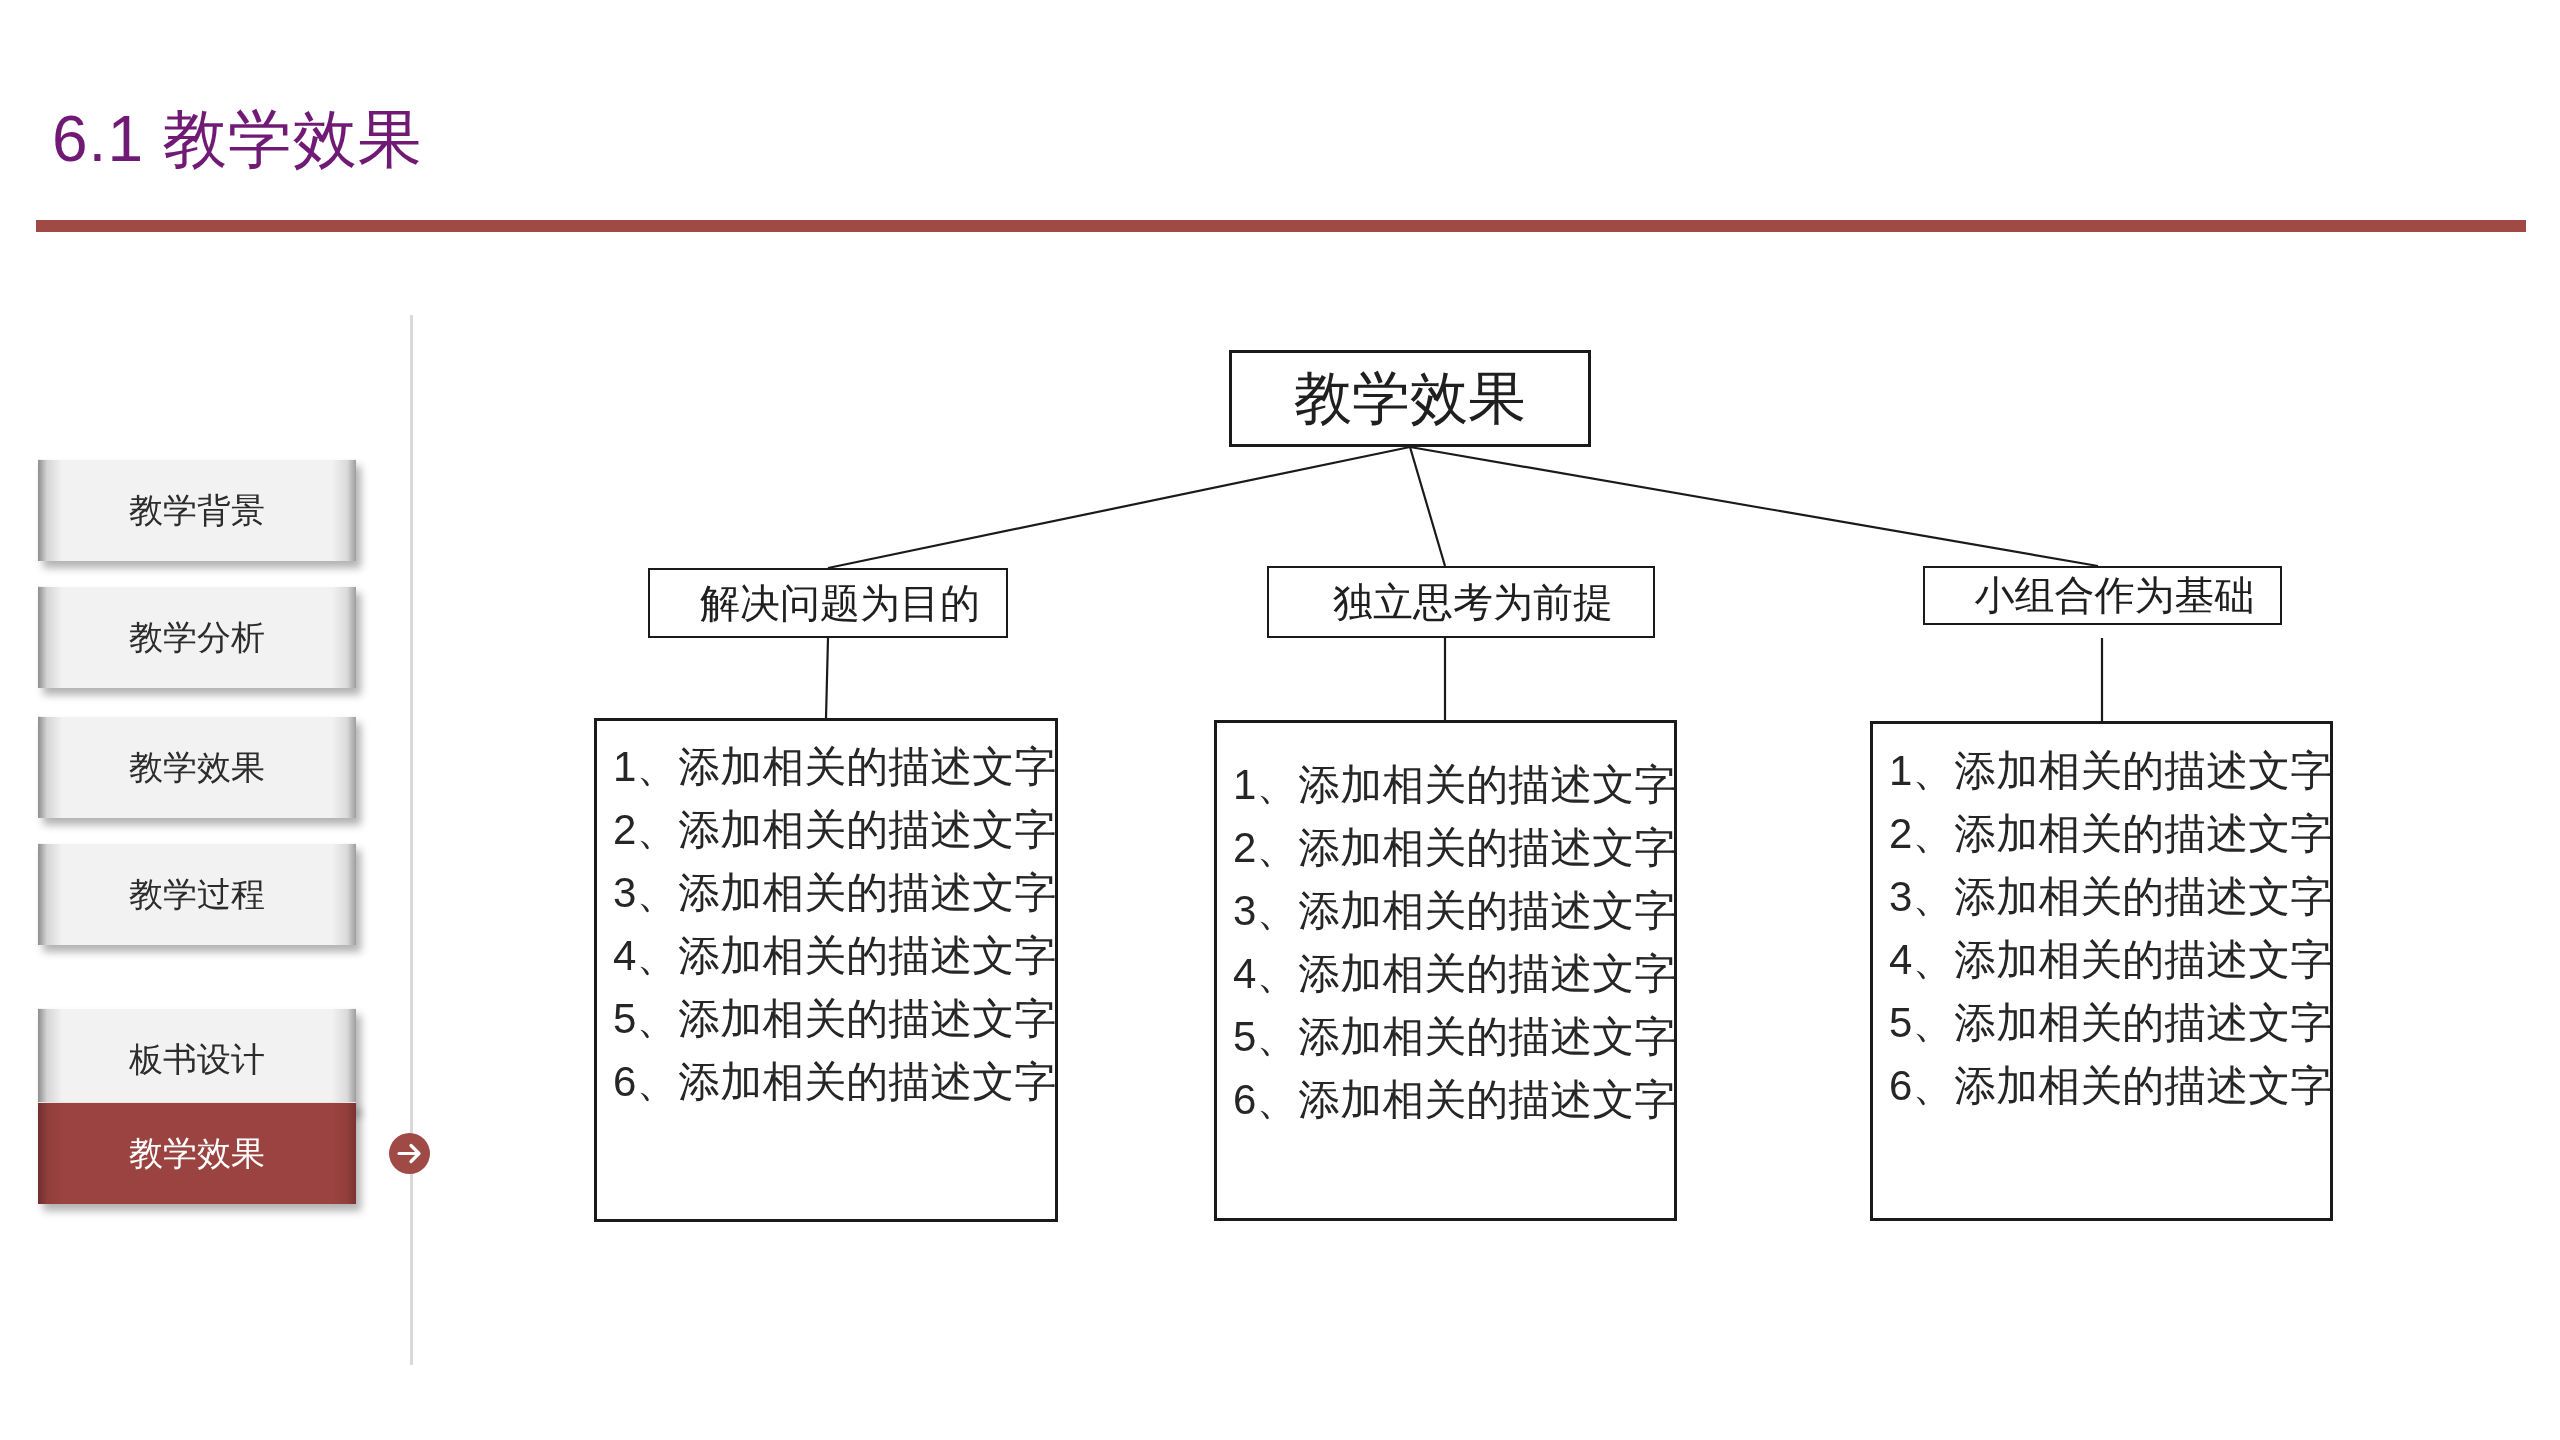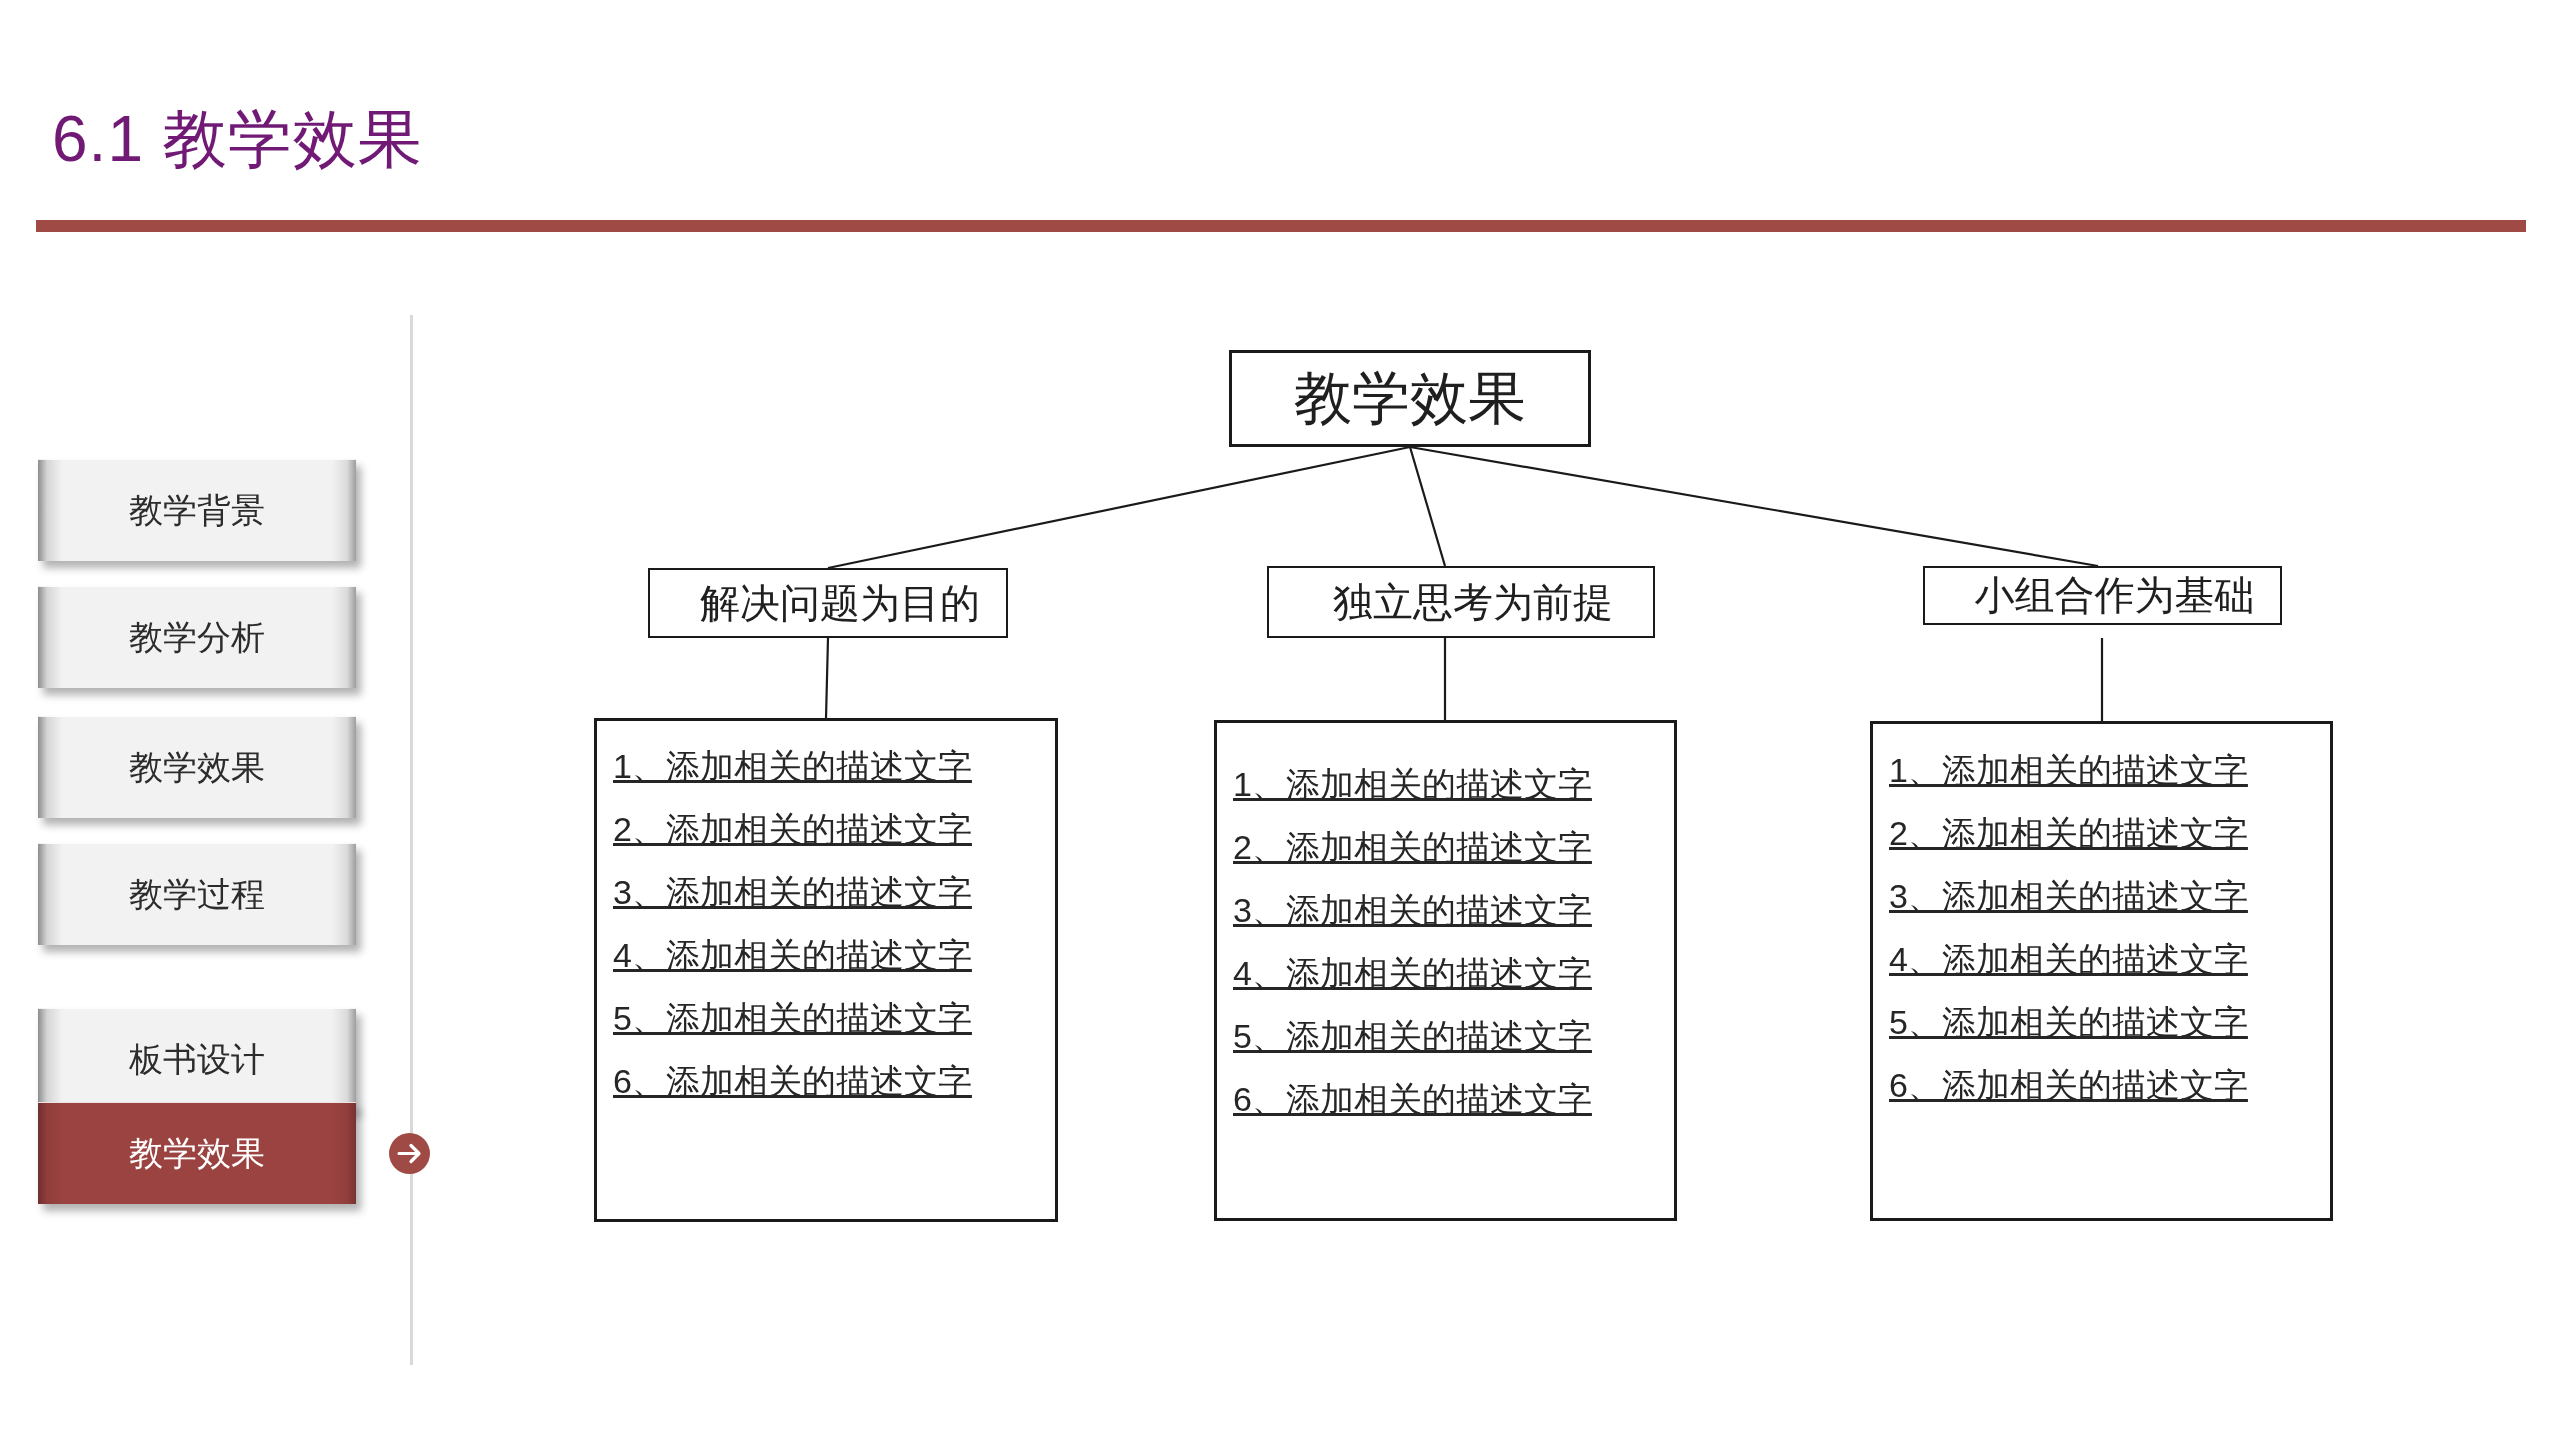--- a/index.html
+++ b/index.html
@@ -44,21 +44,21 @@
     position:absolute;background:#ffffff;border:3px solid #1a1a1a;box-sizing:border-box;
     display:flex;align-items:center;justify-content:center;color:#1f1f1f;white-space:nowrap;
   }
   .node.root{font-size:58px;font-weight:300;}
   .node.branch{border-width:2px;font-size:40px;font-weight:300;padding-left:24px;}
   .detail{
     position:absolute;background:#ffffff;border:3px solid #1a1a1a;box-sizing:border-box;
     padding-left:16px;color:#262626;
   }
   .detail .row{
-    height:63px;line-height:63px;font-size:34px;font-weight:300;white-space:nowrap;text-decoration:underline;
+    height:63px;line-height:63px;font-size:42px;font-weight:300;white-space:nowrap;
   }
   .connectors{position:absolute;left:0;top:0;width:2560px;height:1440px;pointer-events:none;}
 </style>
 </head>
 <body>
 
 <div class="slide">
 
   <div class="page-title">6.1 教学效果</div>
   <div class="title-rule"></div>

